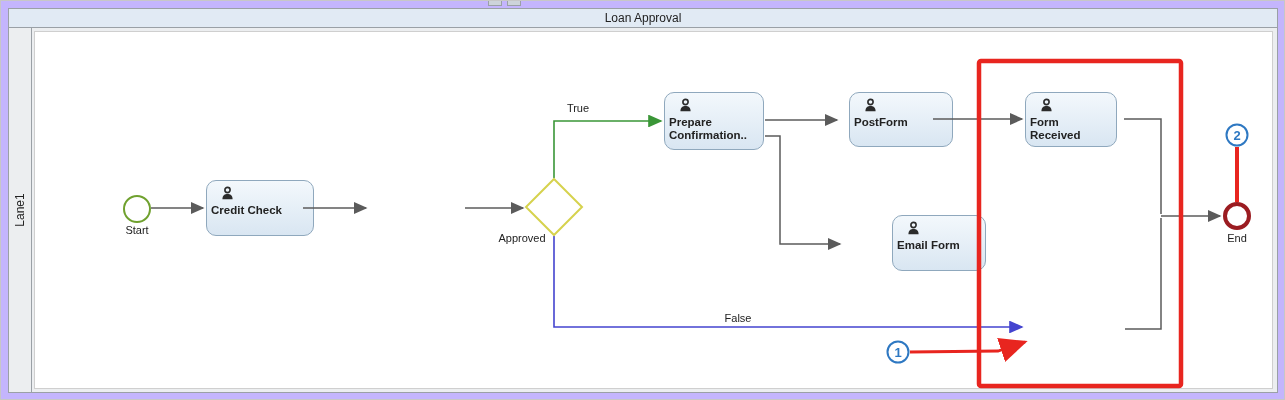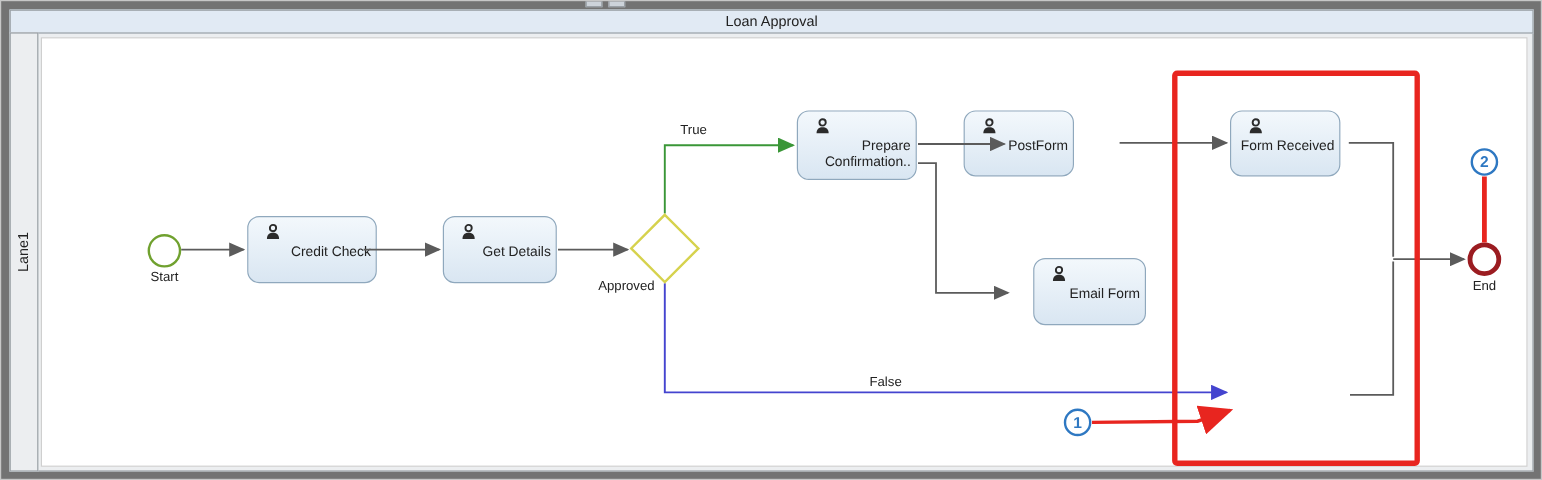--- a/index.html
+++ b/index.html
@@ -1,34 +1,34 @@
 <!DOCTYPE html>
 <html><head>
 <meta charset="utf-8">
 <style>
   html,body{margin:0;padding:0;background:#fff;}
-  .stage{position:relative;width:1285px;height:400px;background:#737373;border:1px solid #c7c7c7;
+  .stage{position:relative;width:1285px;height:400px;background:#c4b5fd;border:1px solid #c7c7c7;
          box-sizing:border-box;font-family:"Liberation Sans",sans-serif;overflow:hidden;}
   
   .frame{position:absolute;left:7px;top:7px;width:1270px;height:385px;border:1px solid #9aa0a6;
          background:#eceef0;box-sizing:border-box;}
   .hdr{position:absolute;left:7px;top:7px;width:1270px;height:20px;background:#e1eaf4;
        border:1px solid #9aa0a6;box-sizing:border-box;display:flex;align-items:center;justify-content:center;
        font-size:12px;color:#222;}
   .lane-label{position:absolute;left:7px;top:26px;width:24px;height:366px;border:1px solid #9aa0a6;
        box-sizing:border-box;background:#eceef0;display:flex;align-items:center;justify-content:center;}
   .lane-label span{transform:rotate(-90deg);white-space:nowrap;font-size:12px;color:#222;}
   .canvas{position:absolute;left:33px;top:30px;width:1239px;height:358px;background:#ffffff;
        border:1px solid #cfcfcf;box-sizing:border-box;}
   .chrome-bit{position:absolute;top:0;height:5px;width:14px;background:#cdd3da;border:1px solid #9aa0a6;border-top:none;box-sizing:border-box;}
   
   .task{position:absolute;box-sizing:border-box;border:1.6px solid #8fa8bd;border-radius:10px;
         background:linear-gradient(#f3f8fc,#d9e6f2);z-index:2;}
   .ticon{position:absolute;left:13px;top:5px;width:15px;height:15px;}
-  .tlabel{margin-top:23px;text-align:right;font-size:11.5px;line-height:1.15;color:#222;padding:0 4px;}
+  .tlabel{margin-top:23px;text-align:left;font-size:11.5px;line-height:1.15;color:#222;padding:0 4px;font-weight:bold;}
   
   .overlay{position:absolute;left:0;top:0;z-index:3;pointer-events:none;}
   .overlay text{font-family:"Liberation Sans",sans-serif;font-size:11px;fill:#222;}
   .overlay text.callout-num{font-size:13px;fill:#2e78c2;font-weight:bold;}
 </style>
 </head>
 <body>
 
 <div class="stage">
 
@@ -52,45 +52,39 @@
     <span>Lane1</span>
   </div>
   <div class="canvas"></div>
 
   <div class="task" style="left:205px;top:179px;width:108px;height:56px">
     <svg class="ticon" viewBox="0 0 16 16">
         <use href="#user-icon"></use>
       </svg>
     <div class="tlabel">Credit Check</div>
   </div>
-  <div class="task" style="left:368px;top:179px;width:95px;height:56px">
-    <svg class="ticon" viewBox="0 0 16 16">
-        <use href="#user-icon"></use>
-      </svg>
-    <div class="tlabel">Get Details</div>
-  </div>
   <div class="task" style="left:663px;top:91px;width:100px;height:58px">
     <svg class="ticon" viewBox="0 0 16 16">
         <use href="#user-icon"></use>
       </svg>
     <div class="tlabel">Prepare Confirmation..</div>
   </div>
-  <div class="task" style="left:802px;top:91px;width:92px;height:55px">
+  <div class="task" style="left:848px;top:91px;width:104px;height:55px">
     <svg class="ticon" viewBox="0 0 16 16">
         <use href="#user-icon"></use>
       </svg>
     <div class="tlabel">PostForm</div>
   </div>
   <div class="task" style="left:1024px;top:91px;width:92px;height:55px">
     <svg class="ticon" viewBox="0 0 16 16">
         <use href="#user-icon"></use>
       </svg>
     <div class="tlabel">Form Received</div>
   </div>
-  <div class="task" style="left:860px;top:214px;width:94px;height:56px">
+  <div class="task" style="left:891px;top:214px;width:94px;height:56px">
     <svg class="ticon" viewBox="0 0 16 16">
         <use href="#user-icon"></use>
       </svg>
     <div class="tlabel">Email Form</div>
   </div>
 
   <svg class="overlay" width="1285" height="400" viewBox="0 0 1285 400">
     <defs>
       <marker id="m-gray" markerWidth="9" markerHeight="8" refX="8" refY="4" orient="auto">
           <path d="M0 0 L9 4 L0 8 Z" fill="#5b5b5b"></path>

